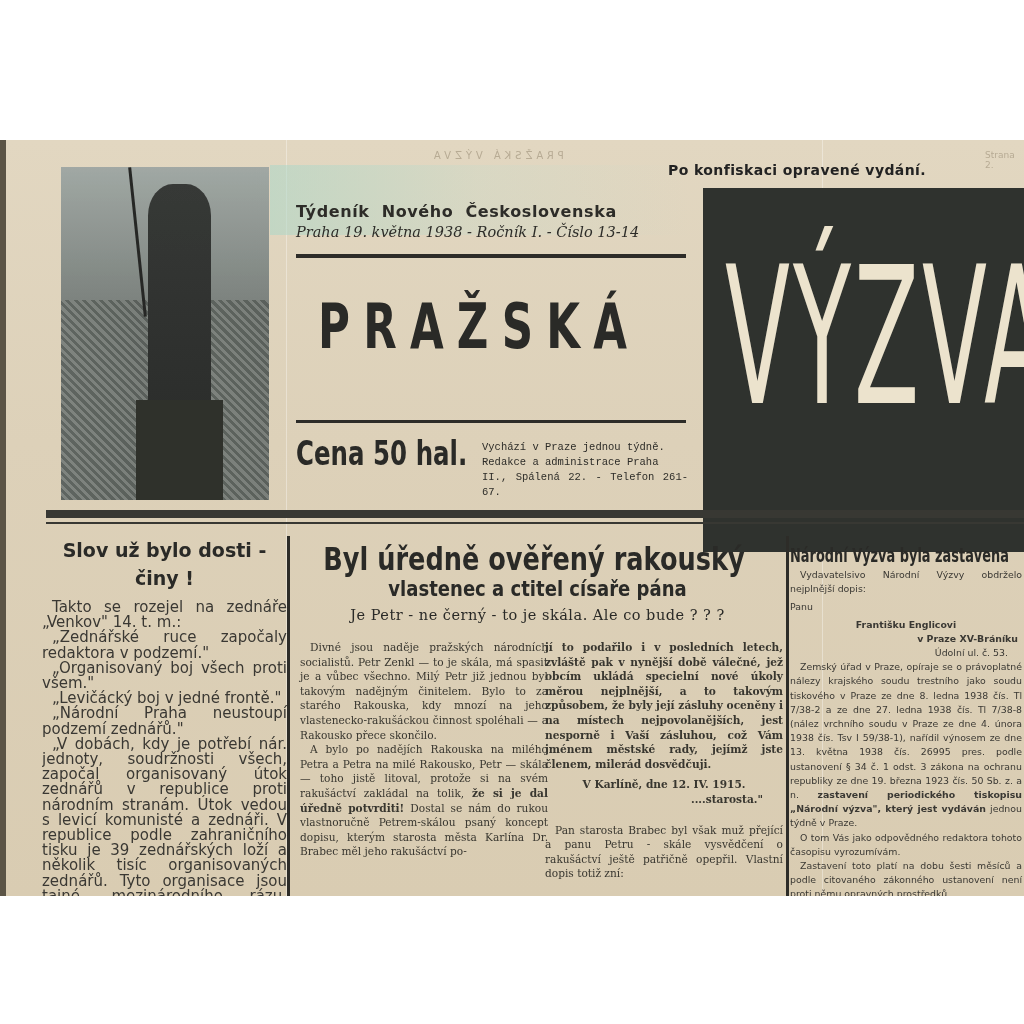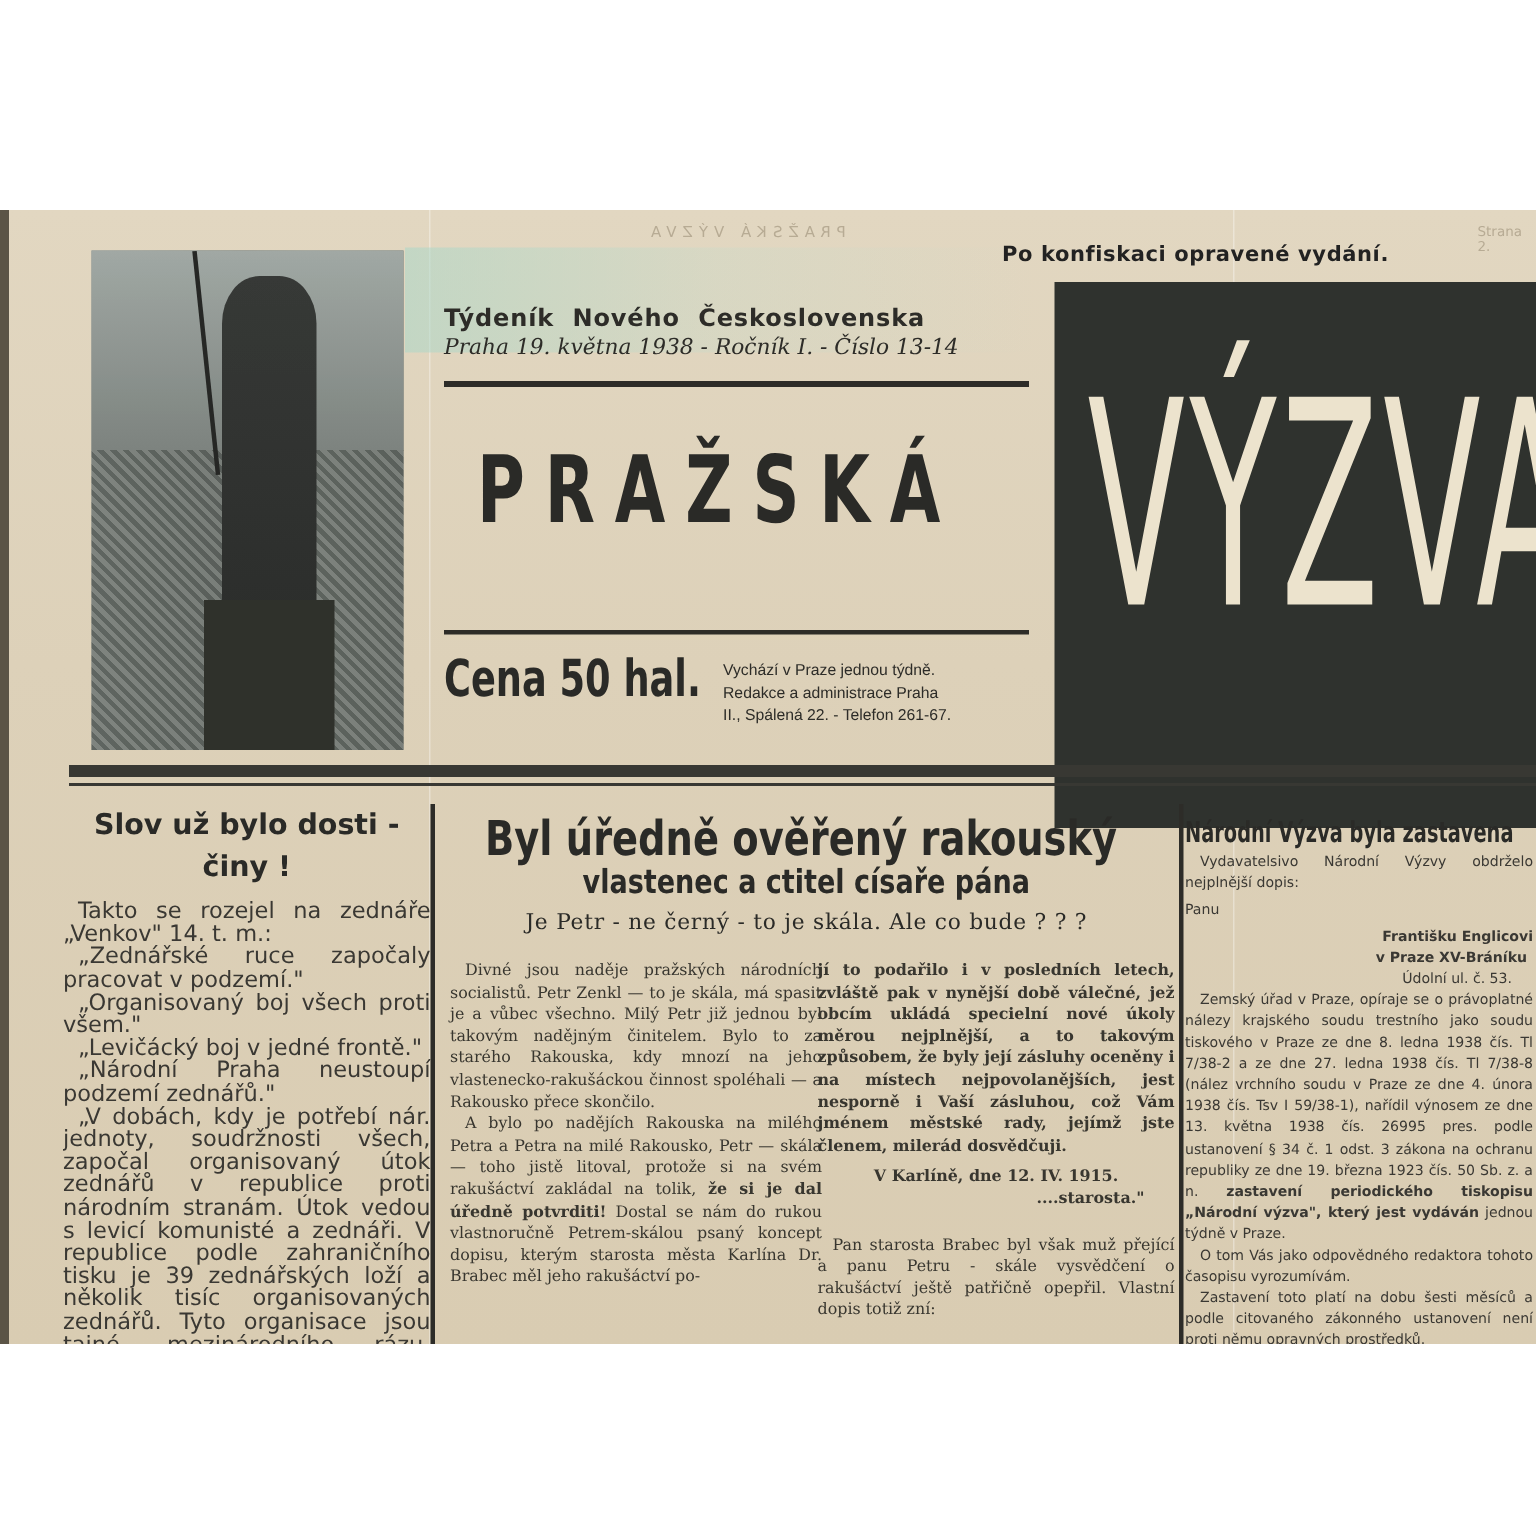--- a/index.html
+++ b/index.html
@@ -62,21 +62,21 @@
       position: absolute; left: 318px; top: 150px; font-family: "DejaVu Sans Condensed", "DejaVu Sans", sans-serif;
       font-weight: bold; font-size: 62px; letter-spacing: 17px; color: #2a2a27;
       transform: scaleX(0.78); transform-origin: left top;
     }
     .rule-mid { position: absolute; left: 296px; top: 280px; width: 390px; height: 3px; background: #2d2c28; }
     .cena {
       position: absolute; left: 296px; top: 293px; font-family: "DejaVu Sans", sans-serif;
       font-weight: bold; font-size: 34px; color: #2a2a27; transform: scaleX(0.72); transform-origin: left top;
     }
     .vychazi {
-      position: absolute; left: 482px; top: 300px; width: 206px; font-family: Liberation Sans, sans-serif;
+      position: absolute; left: 482px; top: 300px; width: 206px; font-family: Liberation Mono, monospace;
       font-size: 10.5px; line-height: 15px; color: #2d2c28; text-align: justify;
     }
     .vychazi span { display: block; }
 
     .konfiskace {
       position: absolute; left: 668px; top: 22px; font-family: "DejaVu Sans", sans-serif;
       font-weight: bold; font-size: 14px; color: #222; letter-spacing: 0.4px;
     }
     .vyzva-box {
       position: absolute; left: 703px; top: 48px; width: 321px; height: 364px;
@@ -135,21 +135,21 @@
     .col3 { left: 790px; width: 240px; }
     .h-right {
       font-family: "DejaVu Sans", sans-serif; font-weight: bold; font-size: 19px; line-height: 26px;
       color: #2a2a27; white-space: nowrap; transform: scaleX(0.68); transform-origin: left top; margin-top: 6px;
     }
     .body-sans2 {
       font-family: "DejaVu Sans", sans-serif; font-size: 9.4px; line-height: 14.2px; color: #3a3833;
       text-align: justify; white-space: normal;
     }
     .body-sans2 p { text-indent: 10px; }
-    .body-sans2 .addr1 { text-align: right; font-weight: bold; text-indent: 0; margin-top: 3px; }
+    .body-sans2 .addr1 { text-align: center; font-weight: bold; text-indent: 0; margin-top: 3px; }
     .body-sans2 .addr2 { text-align: right; font-weight: bold; text-indent: 0; padding-right: 4px; }
     .body-sans2 .addr3 { text-align: right; text-indent: 0; padding-right: 14px; }
     .body-sans2 .noindent { text-indent: 0; }
   </style>
 </head>
 <body>
 
 <div class="paper">
   <div class="fold" style="left:286px"></div>
   <div class="fold" style="left:822px"></div>
@@ -183,21 +183,21 @@
     <div class="vyzva-text">VÝZVA</div>
   </div>
 
   <div class="rule-thick"></div>
   <div class="rule-thin"></div>
 
   <div class="col col1">
     <div class="h-left">Slov už bylo dosti - činy !</div>
     <div class="body-sans">
       <p>Takto se rozejel na zednáře „Venkov" 14. t. m.:</p>
-      <p>„Zednářské ruce započaly pracovat v podzemí."</p>
+      <p>„Zednářské ruce započaly redaktora v podzemí."</p>
       <p>„Organisovaný boj všech proti všem."</p>
       <p>„Levičácký boj v jedné frontě."</p>
       <p>„Národní Praha neustoupí podzemí zednářů."</p>
       <p>„V dobách, kdy je potřebí nár. jednoty, soudržnosti všech, započal organisovaný útok zednářů v republice proti národním stranám. Útok vedou s levicí komunisté a zednáři. V republice podle zahraničního tisku je 39 zednářských loží a několik tisíc organisovaných zednářů. Tyto organisace jsou tajné, mezinárodního rázu, jejichž práce neprospívá státu. Všude, kde zednáři se chopili moci, rozložili národ. Slouží internacionále, neslouží národu."</p>
       <p><span>„Zednářské ruce musí být sraženy. Lhostejno,</span> <b>ide-li o velmistra nebo posledního</b></p>
     </div>
   </div>
   <div class="vline" style="left:287px"></div>
 
   <div class="col col2">

